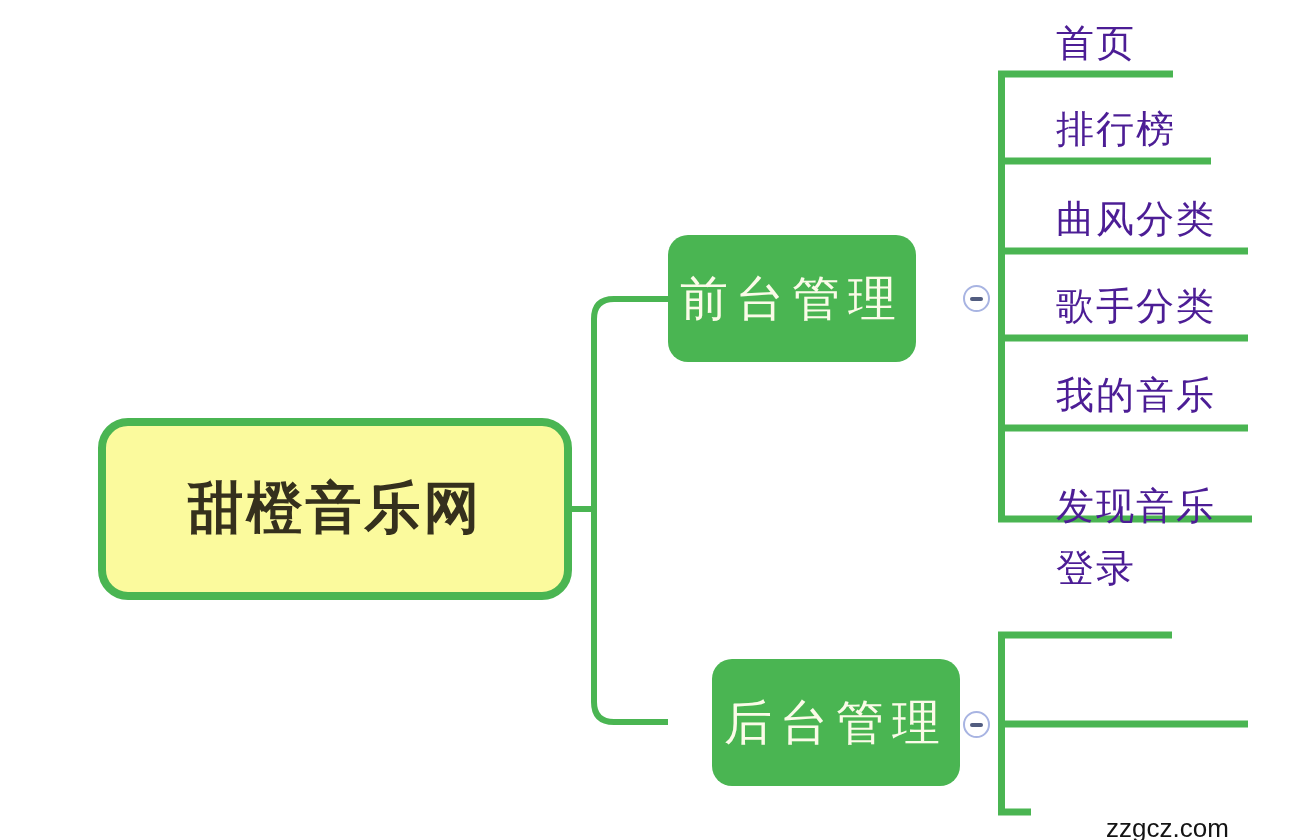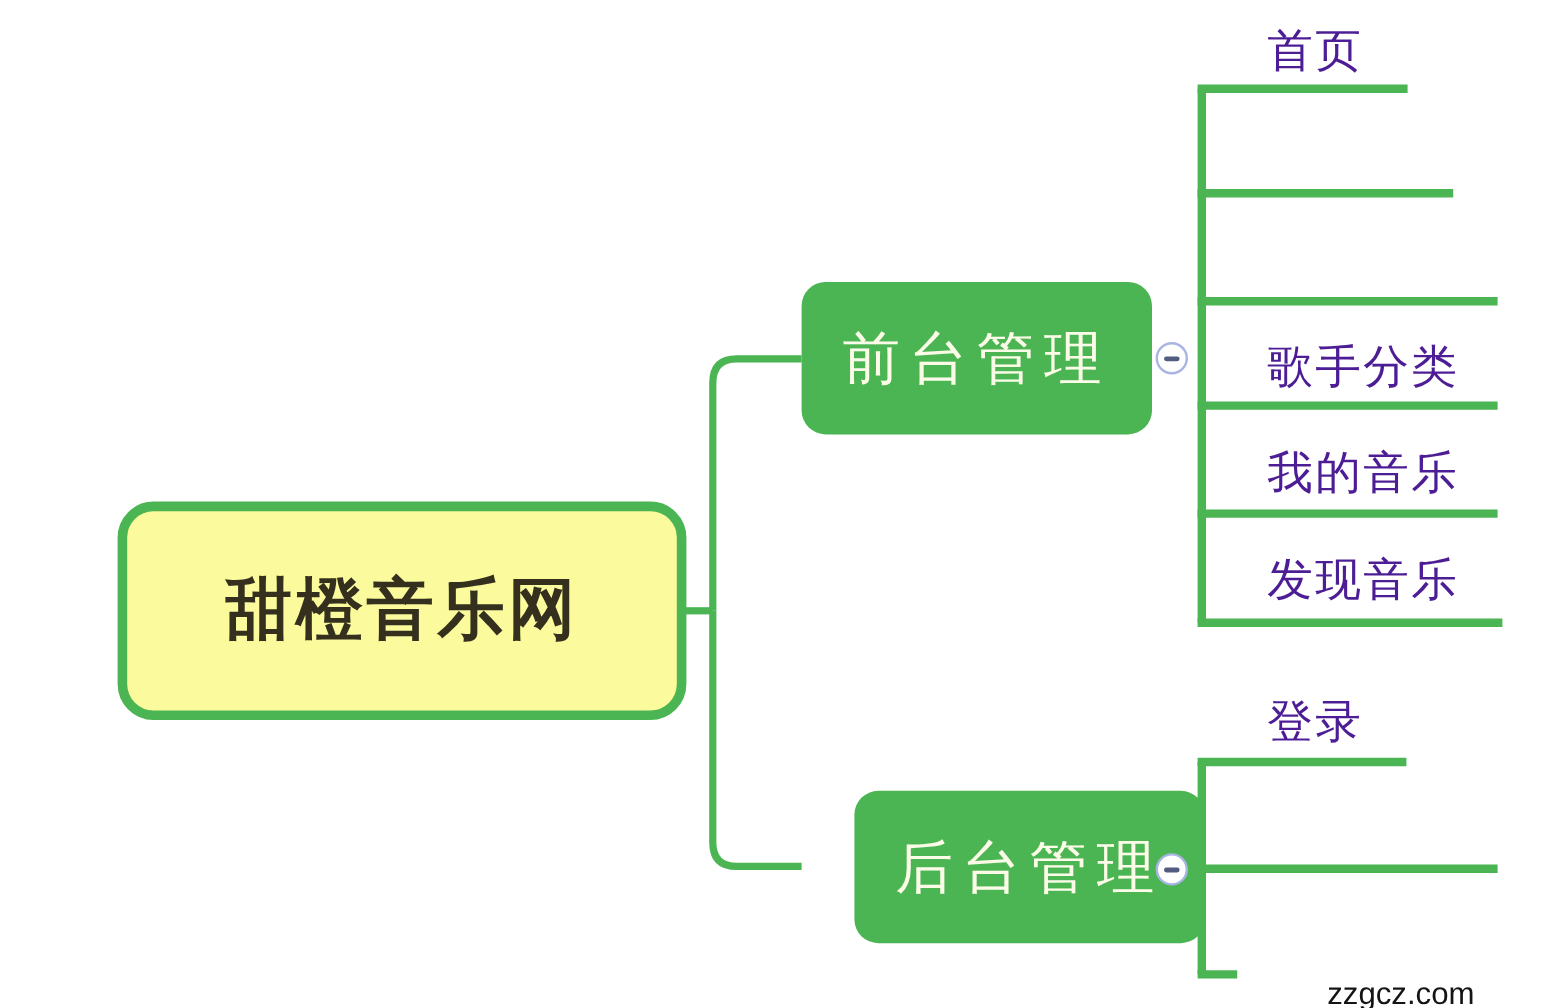--- a/index.html
+++ b/index.html
@@ -18,21 +18,21 @@
     box-sizing:border-box;
     background:#fbfa9d;
     border:8px solid #4ab552;
     border-radius:30px;
     display:flex;align-items:center;justify-content:center;
     font-size:56px;font-weight:bold;letter-spacing:3px;
     color:#35301d;
   }
   .branch-node{
     position:absolute;
-    left:668px;width:292px;height:127px;
+    left:668px;width:248px;height:127px;
     background:#4ab552;
     border-radius:20px;
     display:flex;align-items:center;justify-content:center;
     font-size:48px;letter-spacing:8px;
     color:#fbfbe8;
   }
   .branch-front{top:235px;}
   .branch-back{top:659px;margin-left:44px;}
 
   .child-label{
@@ -108,21 +108,23 @@
   </div>
 
   <div class="collapse-btn btn-front">
     <span class="minus-bar"></span>
   </div>
   <div class="collapse-btn btn-back">
     <span class="minus-bar"></span>
   </div>
 
   <div class="child-label" style="top:20px">首页</div>
+  <div class="child-label" style="top:106px">排行榜</div>
+  <div class="child-label" style="top:196px">曲风分类</div>
   <div class="child-label" style="top:372px">我的音乐</div>
   <div class="child-label" style="top:283px">歌手分类</div>
-  <div class="child-label" style="top:461px">发现音乐</div>
+  <div class="child-label" style="top:483px">发现音乐</div>
 
-  <div class="child-label" style="top:579px">登录</div>
+  <div class="child-label" style="top:545px">登录</div>
 
   <div class="watermark">zzgcz.com</div>
 
 </div>
 
 </body></html>

